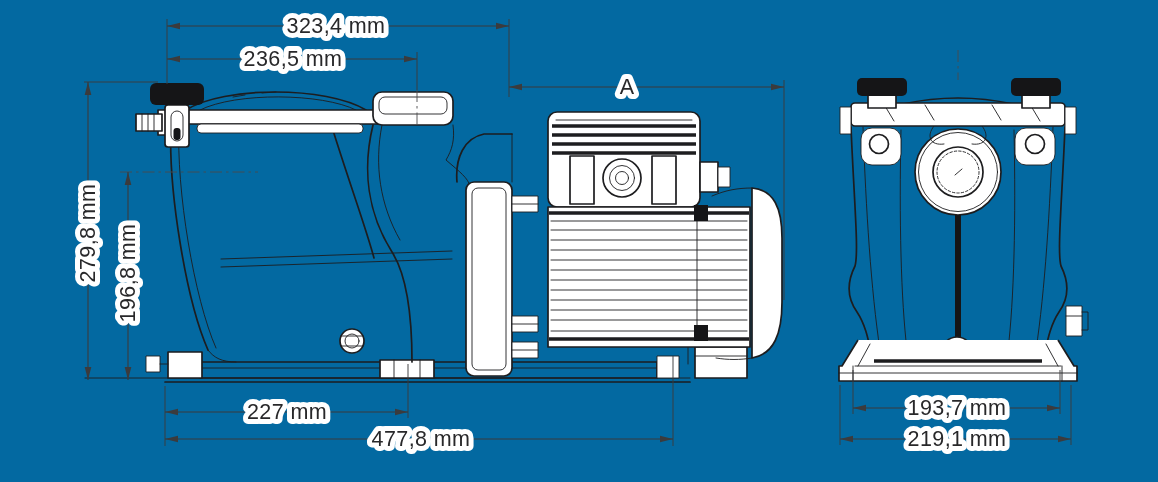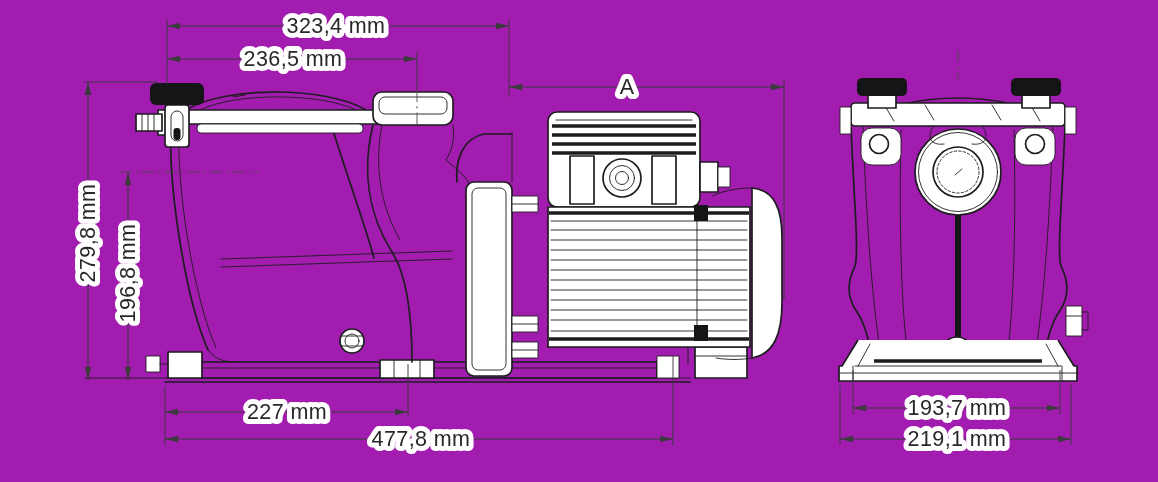--- a/index.html
+++ b/index.html
@@ -1,16 +1,16 @@
 <!DOCTYPE html>
 <html><head>
 <meta charset="utf-8">
 <style>
   html,body{margin:0;padding:0;background:#ffffff;}
-  .stage{position:relative;width:1158px;height:482px;background:#a21caf;overflow:hidden;
+  .stage{position:relative;width:1158px;height:482px;background:#0369a1;overflow:hidden;
          font-family:"Liberation Sans",sans-serif;}
   svg{display:block;}
   .ol  {fill:none;stroke:#1d1d1f;stroke-width:1.7;stroke-linejoin:round;stroke-linecap:round;}
   .olw {fill:#ffffff;stroke:#1d1d1f;stroke-width:1.7;stroke-linejoin:round;}
   .thin{fill:none;stroke:#1d1d1f;stroke-width:0.9;stroke-linejoin:round;stroke-linecap:round;}
   .thinw{fill:#ffffff;stroke:#1d1d1f;stroke-width:0.9;stroke-linejoin:round;}
   .bold{fill:none;stroke:#1d1d1f;stroke-width:3.4;stroke-linecap:butt;}
   .dark{fill:#151517;stroke:none;}
   .dim {fill:none;stroke:#3b3b3d;stroke-width:1.1;}
   .ext {fill:none;stroke:#3b3b3d;stroke-width:0.95;}

